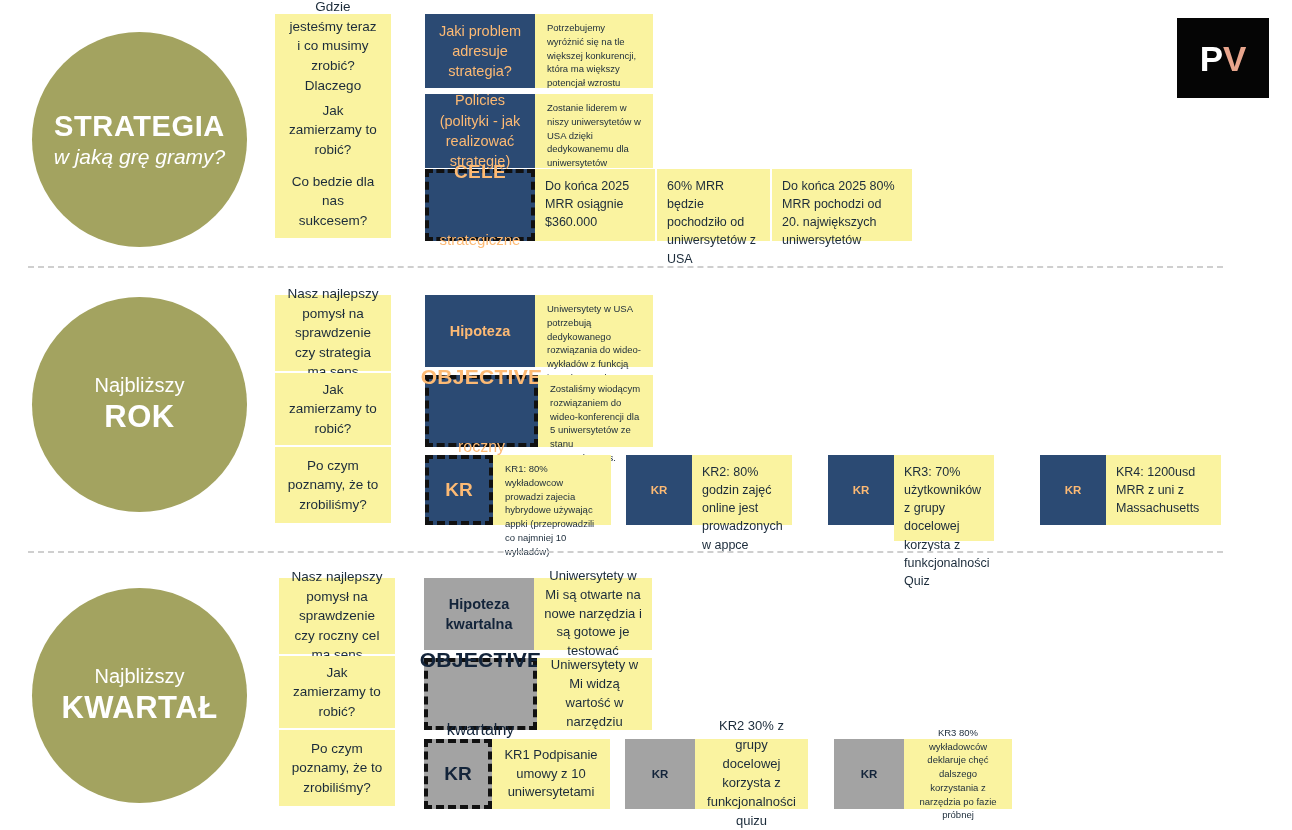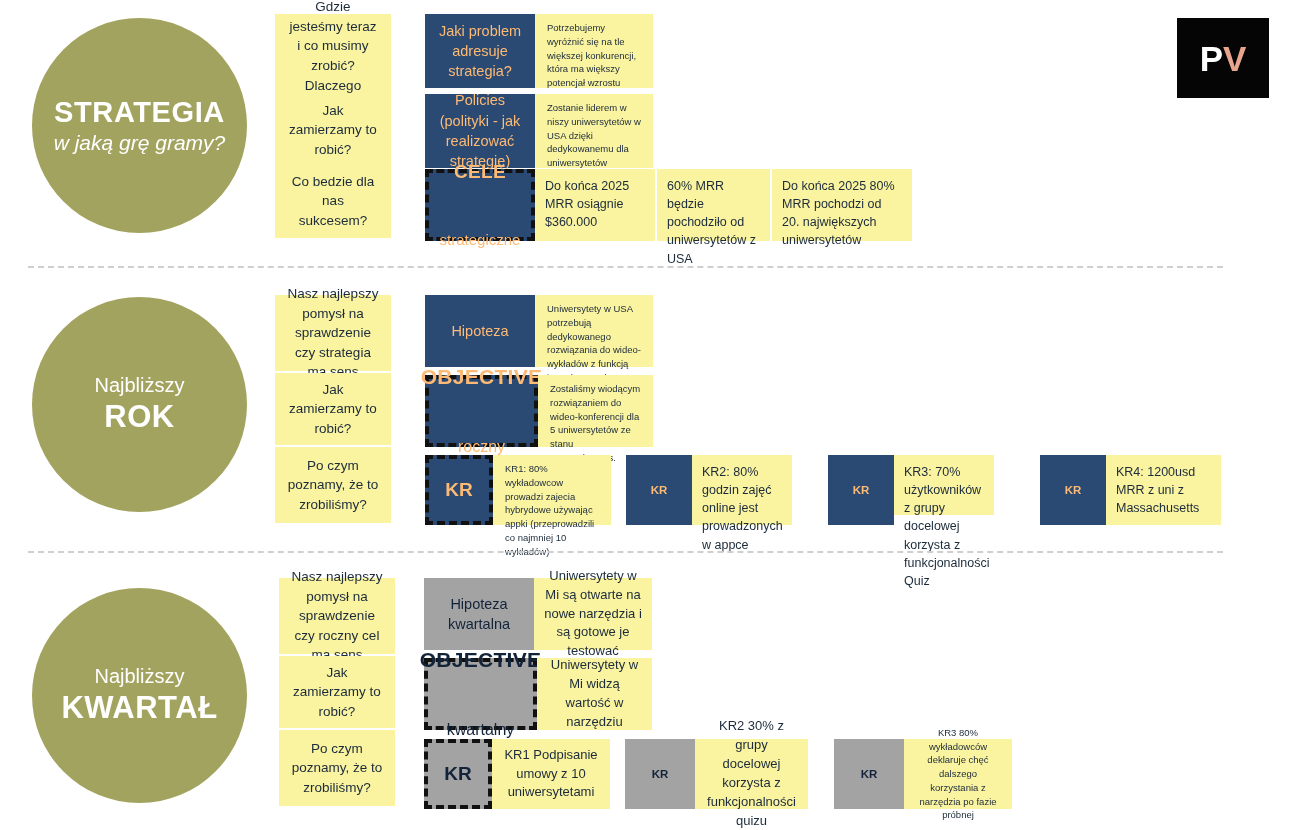--- a/index.html
+++ b/index.html
@@ -23,21 +23,21 @@
   .circle .c-big{font-size:31px;font-weight:bold;letter-spacing:.5px;margin-top:1px;}
 
   
   .box{position:absolute;box-sizing:border-box;display:flex;
        align-items:center;justify-content:center;text-align:center;}
   .yellow{background:#faf3a0;color:#1b2b3a;}
   .navy{background:#2b4a73;color:#fdba74;}
   .ltblue{background:#a3a3a3;color:#13243a;}
   .dashed{border:4px dashed #111111;}
   .q-box{font-size:13.5px;line-height:1.45;padding:8px 12px;}
-  .hdr{font-size:14.5px;line-height:1.4;font-weight:400;padding:6px 10px;}
+  .hdr{font-size:14.5px;line-height:1.4;font-weight:700;padding:6px 10px;}
   .hdr-plain{font-size:14.5px;line-height:1.4;padding:6px 10px;}
   .desc-sm{font-size:9.5px;line-height:1.45;padding:7px 12px;text-align:left;
            align-items:flex-start;justify-content:flex-start;}
   .desc-md{font-size:12.5px;line-height:1.45;padding:8px 10px;text-align:left;
            align-items:flex-start;justify-content:flex-start;}
   .desc-ctr{font-size:13px;line-height:1.45;padding:8px 10px;text-align:center;}
   .big-label{flex-direction:column;line-height:1.18;gap:48px;}
   .big-label .l1{font-size:21px;font-weight:bold;letter-spacing:.3px;}
   .big-label .l2{font-size:16px;font-weight:normal;}
   .cele .l1{font-size:19px;font-weight:bold;}
@@ -58,21 +58,21 @@
 </head>
 <body>
 
 <div class="canvas">
 
   <div class="logo" style="left:1177px;top:18px;width:92px;height:80px;">
     <span class="p">P</span>
       <span class="v">V</span>
   </div>
 
-  <div class="circle" style="left:32px;top:18px;width:215px;height:215px;">
+  <div class="circle" style="left:32px;top:32px;width:215px;height:215px;">
     <div class="c-main">STRATEGIA</div>
     <div class="c-sub">w jaką grę gramy?</div>
   </div>
 
   <div class="box yellow q-box" style="left:275px;top:14px;width:116px;height:84px;">Gdzie jesteśmy teraz i co musimy zrobić? Dlaczego teraz?</div>
   <div class="box yellow q-box" style="left:275px;top:96px;width:116px;height:68px;">Jak zamierzamy to robić?</div>
   <div class="box yellow q-box" style="left:275px;top:164px;width:116px;height:74px;">Co bedzie dla nas sukcesem?</div>
 
   <div class="box navy hdr-plain" style="left:425px;top:14px;width:110px;height:74px;">Jaki problem adresuje strategia?</div>
   <div class="box yellow desc-sm" style="left:535px;top:14px;width:118px;height:74px;">Potrzebujemy wyróżnić się na tle większej konkurencji, która ma większy potencjał wzrostu</div>
@@ -108,21 +108,21 @@
   </div>
   <div class="box yellow desc-sm" style="left:538px;top:375px;width:115px;height:72px;">Zostaliśmy wiodącym rozwiązaniem do wideo-konferencji dla 5 uniwersytetów ze stanu Massachusetts.</div>
 
   <div class="box navy dashed kr-label" style="left:425px;top:455px;width:68px;height:70px;">KR</div>
   <div class="box yellow desc-sm" style="left:493px;top:455px;width:118px;height:70px;">KR1: 80% wykładowcow prowadzi zajecia hybrydowe używając appki (przeprowadzili co najmniej 10 wykładów)</div>
 
   <div class="box navy kr-label-sm" style="left:626px;top:455px;width:66px;height:70px;">KR</div>
   <div class="box yellow desc-md" style="left:692px;top:455px;width:100px;height:70px;">KR2: 80% godzin zajęć online jest prowadzonych w appce</div>
 
   <div class="box navy kr-label-sm" style="left:828px;top:455px;width:66px;height:70px;">KR</div>
-  <div class="box yellow desc-md" style="left:894px;top:455px;width:100px;height:60px;">KR3: 70% użytkowników z grupy docelowej korzysta z funkcjonalności Quiz</div>
+  <div class="box yellow desc-md" style="left:894px;top:455px;width:100px;height:86px;">KR3: 70% użytkowników z grupy docelowej korzysta z funkcjonalności Quiz</div>
 
   <div class="box navy kr-label-sm" style="left:1040px;top:455px;width:66px;height:70px;">KR</div>
   <div class="box yellow desc-md" style="left:1106px;top:455px;width:115px;height:70px;">KR4: 1200usd MRR z uni z Massachusetts</div>
 
   <div class="divider" style="left:28px;top:551px;width:1195px;"></div>
 
   <div class="circle" style="left:32px;top:588px;width:215px;height:215px;">
     <div class="c-top">Najbliższy</div>
     <div class="c-big">KWARTAŁ</div>
   </div>

